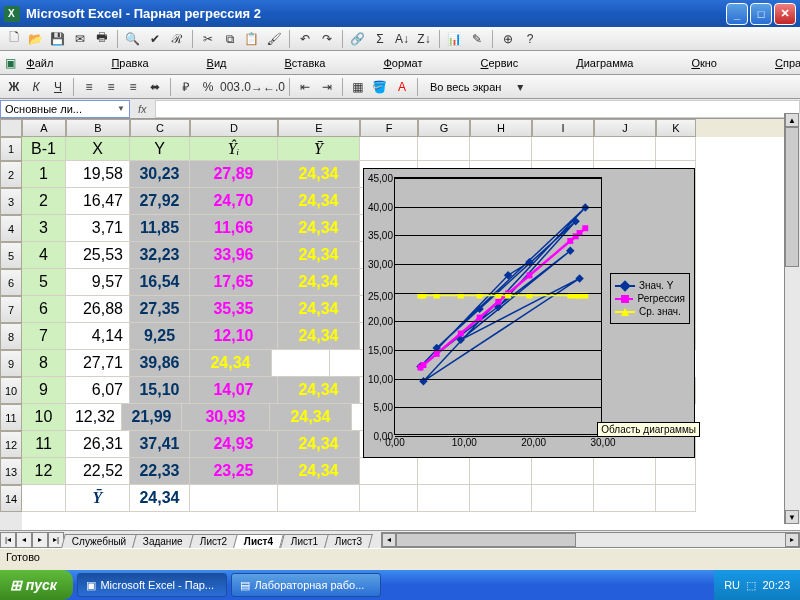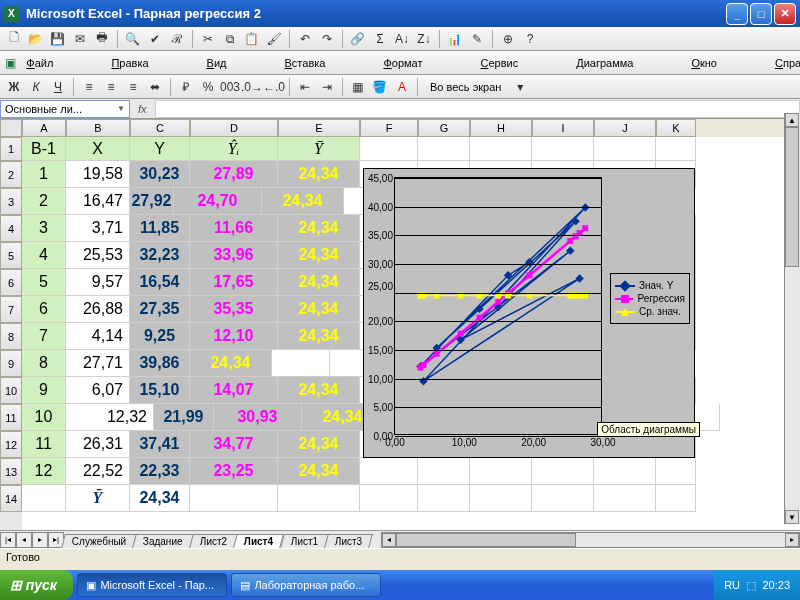--- a/index.html
+++ b/index.html
@@ -258,21 +258,21 @@
         <div class="cell " style="width: 58px;"></div>
         <div class="cell " style="width: 52px;"></div>
         <div class="cell " style="width: 62px;"></div>
         <div class="cell " style="width: 62px;"></div>
         <div class="cell " style="width: 62px;"></div>
         <div class="cell " style="width: 40px;"></div>
       </div>
       <div class="row">
         <div class="cell num-a" style="width: 44px;">2</div>
         <div class="cell num-b" style="width: 64px;">16,47</div>
-        <div class="cell num-c" style="width: 44px;">27,92</div>
+        <div class="cell num-c" style="width: 60px;">27,92</div>
         <div class="cell num-d" style="width: 88px;">24,70</div>
         <div class="cell num-e" style="width: 82px;">24,34</div>
         <div class="cell " style="width: 58px;"></div>
         <div class="cell " style="width: 52px;"></div>
         <div class="cell " style="width: 62px;"></div>
         <div class="cell " style="width: 62px;"></div>
         <div class="cell " style="width: 62px;"></div>
         <div class="cell " style="width: 40px;"></div>
       </div>
       <div class="row">
@@ -360,36 +360,36 @@
         <div class="cell num-e" style="width: 82px;">24,34</div>
         <div class="cell " style="width: 58px;"></div>
         <div class="cell " style="width: 52px;"></div>
         <div class="cell " style="width: 62px;"></div>
         <div class="cell " style="width: 62px;"></div>
         <div class="cell " style="width: 62px;"></div>
         <div class="cell " style="width: 40px;"></div>
       </div>
       <div class="row">
         <div class="cell num-a" style="width: 44px;">10</div>
-        <div class="cell num-b" style="width: 88px;">12,32</div>
+        <div class="cell num-b" style="width: 56px;">12,32</div>
         <div class="cell num-c" style="width: 60px;">21,99</div>
         <div class="cell num-d" style="width: 88px;">30,93</div>
         <div class="cell num-e" style="width: 82px;">24,34</div>
         <div class="cell " style="width: 58px;"></div>
         <div class="cell " style="width: 52px;"></div>
         <div class="cell " style="width: 62px;"></div>
         <div class="cell " style="width: 62px;"></div>
         <div class="cell " style="width: 62px;"></div>
         <div class="cell " style="width: 40px;"></div>
       </div>
       <div class="row">
         <div class="cell num-a" style="width: 44px;">11</div>
         <div class="cell num-b" style="width: 64px;">26,31</div>
         <div class="cell num-c" style="width: 60px;">37,41</div>
-        <div class="cell num-d" style="width: 88px;">34,77</div>
+        <div class="cell num-d" style="width: 88px;">24,93</div>
         <div class="cell num-e" style="width: 82px;">24,34</div>
         <div class="cell " style="width: 58px;"></div>
         <div class="cell " style="width: 52px;"></div>
         <div class="cell " style="width: 62px;"></div>
         <div class="cell " style="width: 62px;"></div>
         <div class="cell " style="width: 62px;"></div>
         <div class="cell " style="width: 40px;"></div>
       </div>
       <div class="row">
         <div class="cell num-a" style="width: 44px;">12</div>
@@ -466,21 +466,21 @@
         <div class="ytick" style="top: 258px;">0,00</div>
         <div class="grid-line" style="top: 229.333px;"></div>
         <div class="ytick" style="top: 229.333px;">5,00</div>
         <div class="grid-line" style="top: 200.667px;"></div>
         <div class="ytick" style="top: 200.667px;">10,00</div>
         <div class="grid-line" style="top: 172px;"></div>
         <div class="ytick" style="top: 172px;">15,00</div>
         <div class="grid-line" style="top: 143.333px;"></div>
         <div class="ytick" style="top: 143.333px;">20,00</div>
         <div class="grid-line" style="top: 114.667px;"></div>
-        <div class="ytick" style="top: 108px;">25,00</div>
+        <div class="ytick" style="top: 118px;">25,00</div>
         <div class="grid-line" style="top: 86px;"></div>
         <div class="ytick" style="top: 86px;">30,00</div>
         <div class="grid-line" style="top: 57.3333px;"></div>
         <div class="ytick" style="top: 57.3333px;">35,00</div>
         <div class="grid-line" style="top: 28.6667px;"></div>
         <div class="ytick" style="top: 28.6667px;">40,00</div>
         <div class="grid-line" style="top: 0px;"></div>
         <div class="ytick" style="top: 0px;">45,00</div>
         <div class="xtick" style="left: 0px;">0,00</div>
         <div class="xtick" style="left: 69.3333px;">10,00</div>

